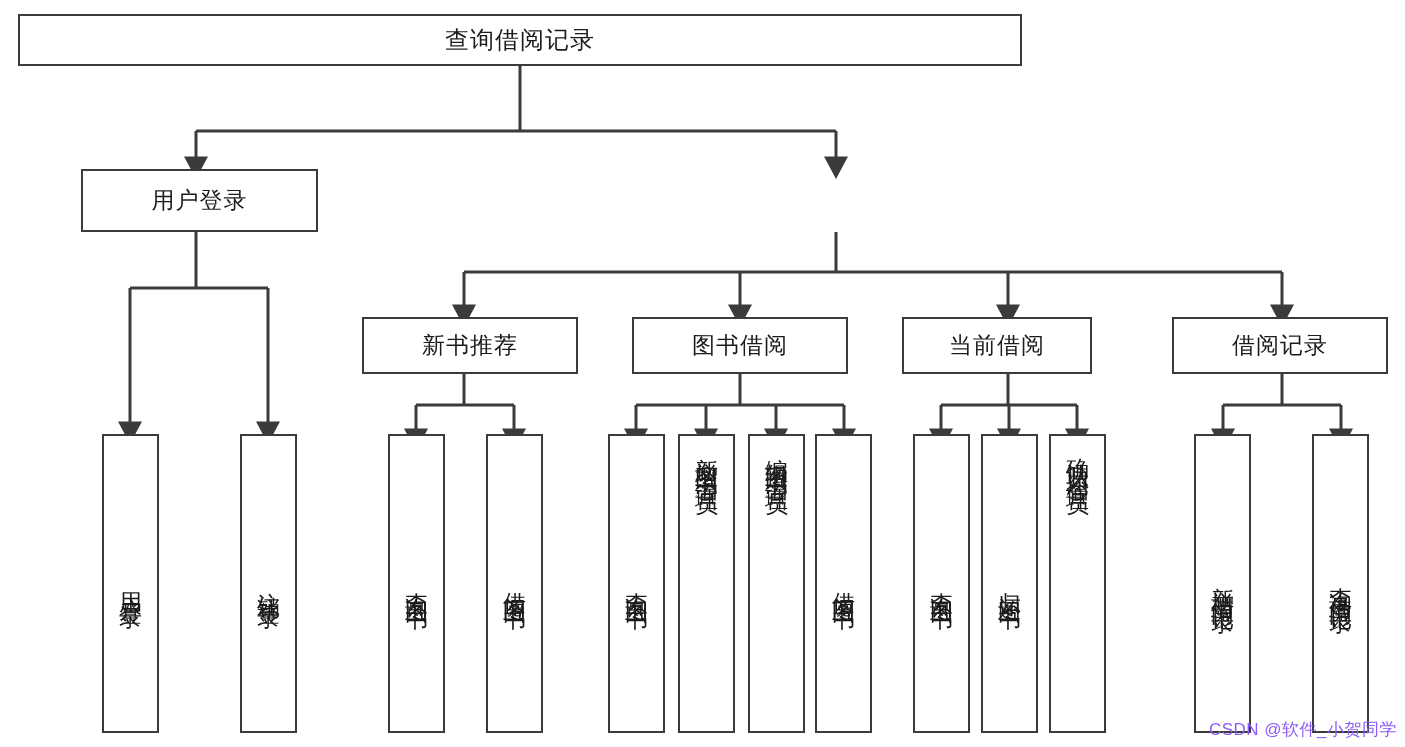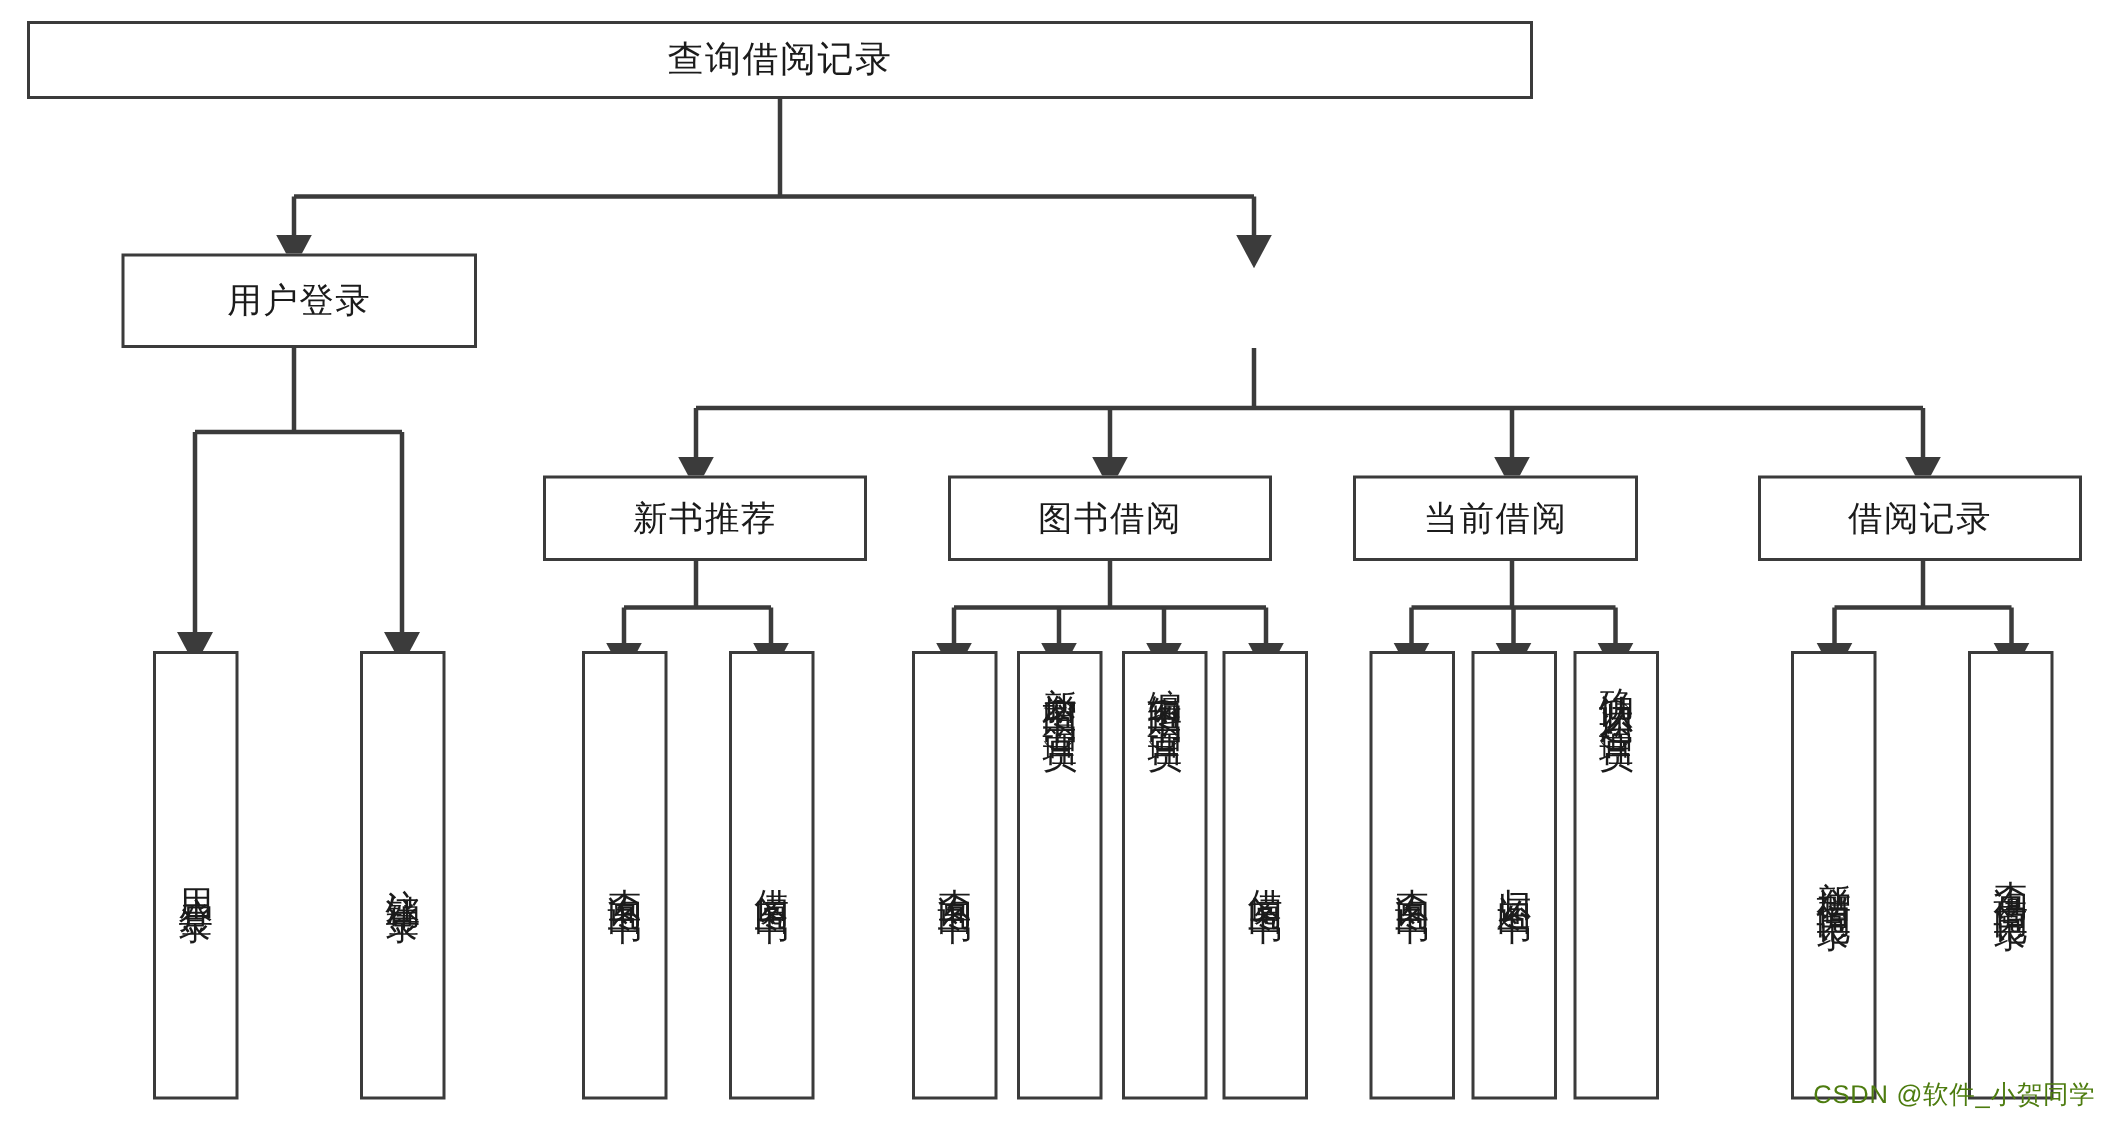--- a/index.html
+++ b/index.html
@@ -56,21 +56,21 @@
   }
   .node.leaf.overflow {
     align-items: flex-start;
   }
   .node.root .label { font-size: 24px; }
   .watermark {
     position: absolute;
     right: 8px;
     bottom: 6px;
     font-size: 17px;
-    color: #4d7c0f;
+    color: #8b5cf6;
     letter-spacing: 0.5px;
     white-space: nowrap;
   }
 </style>
 </head>
 <body>
 
 <div id="canvas">
 
   <svg class="wires" viewBox="0 0 1405 747">

